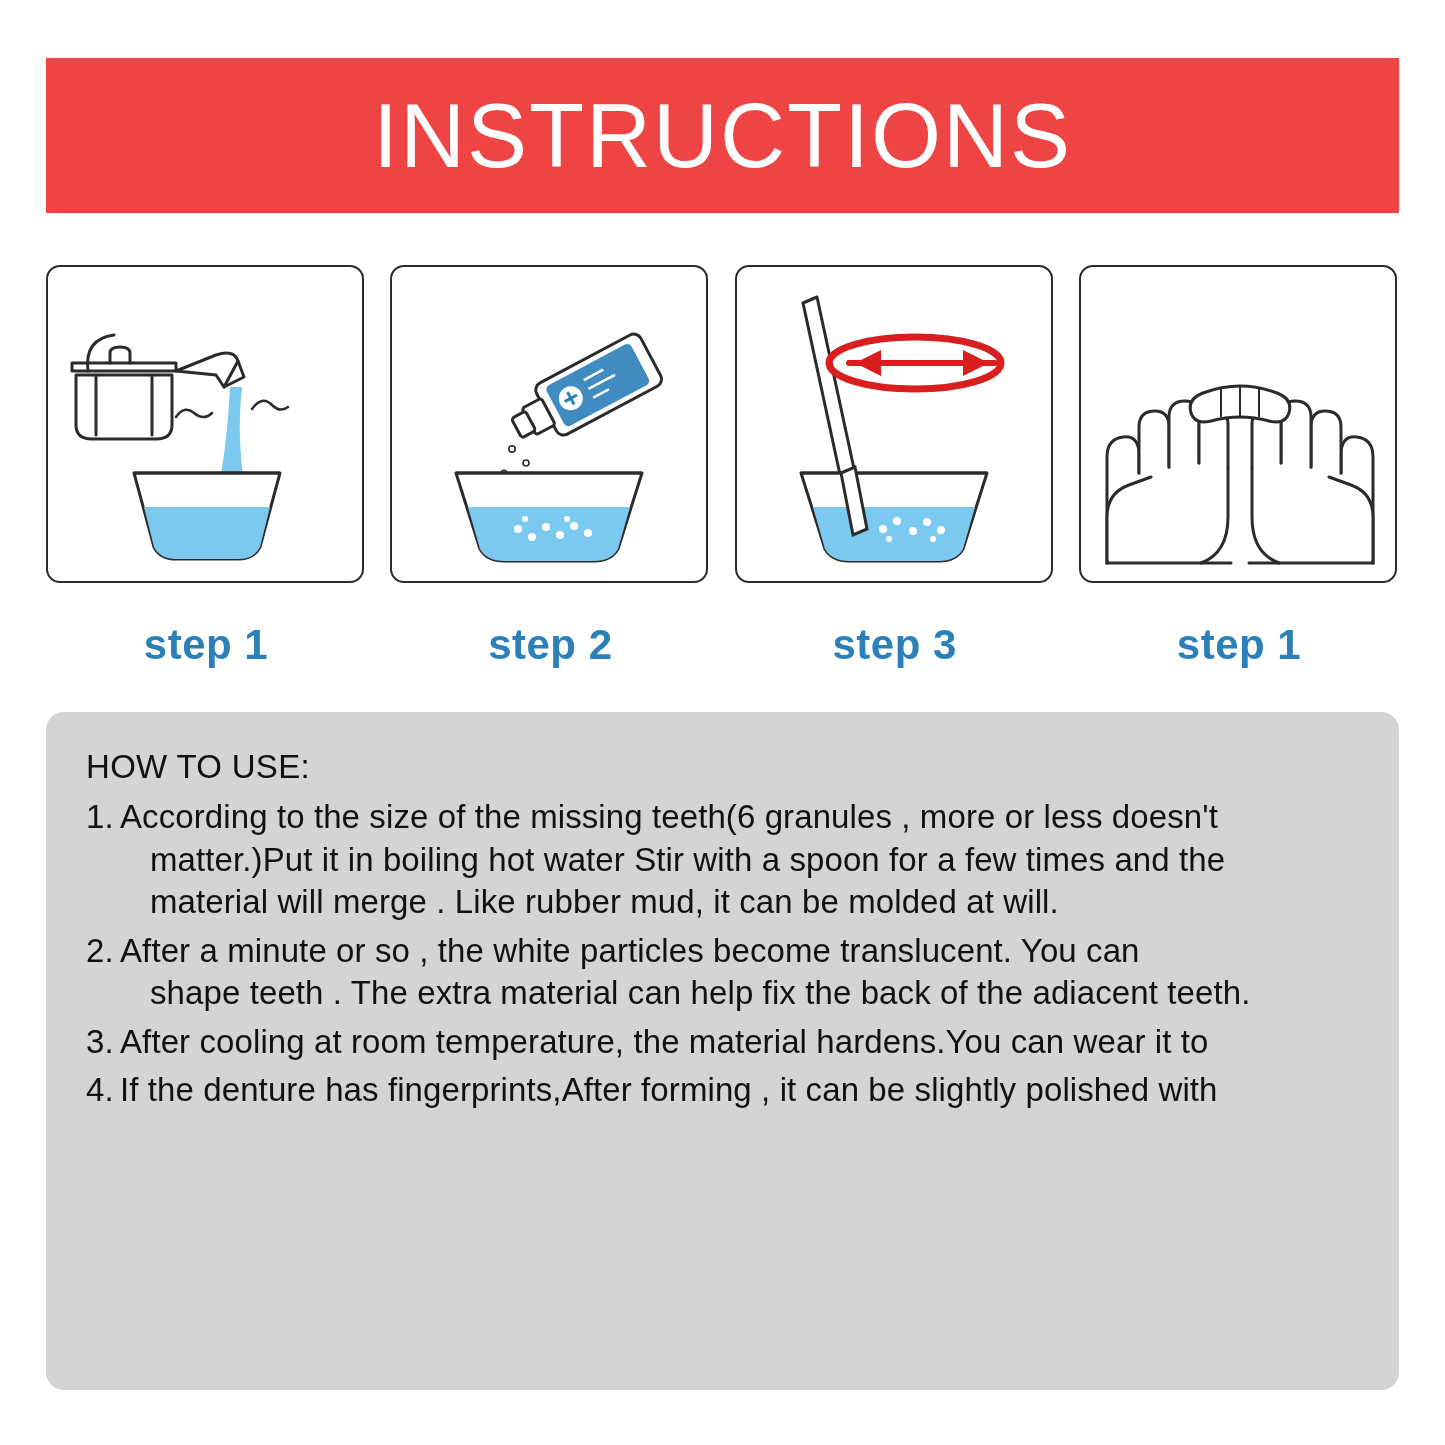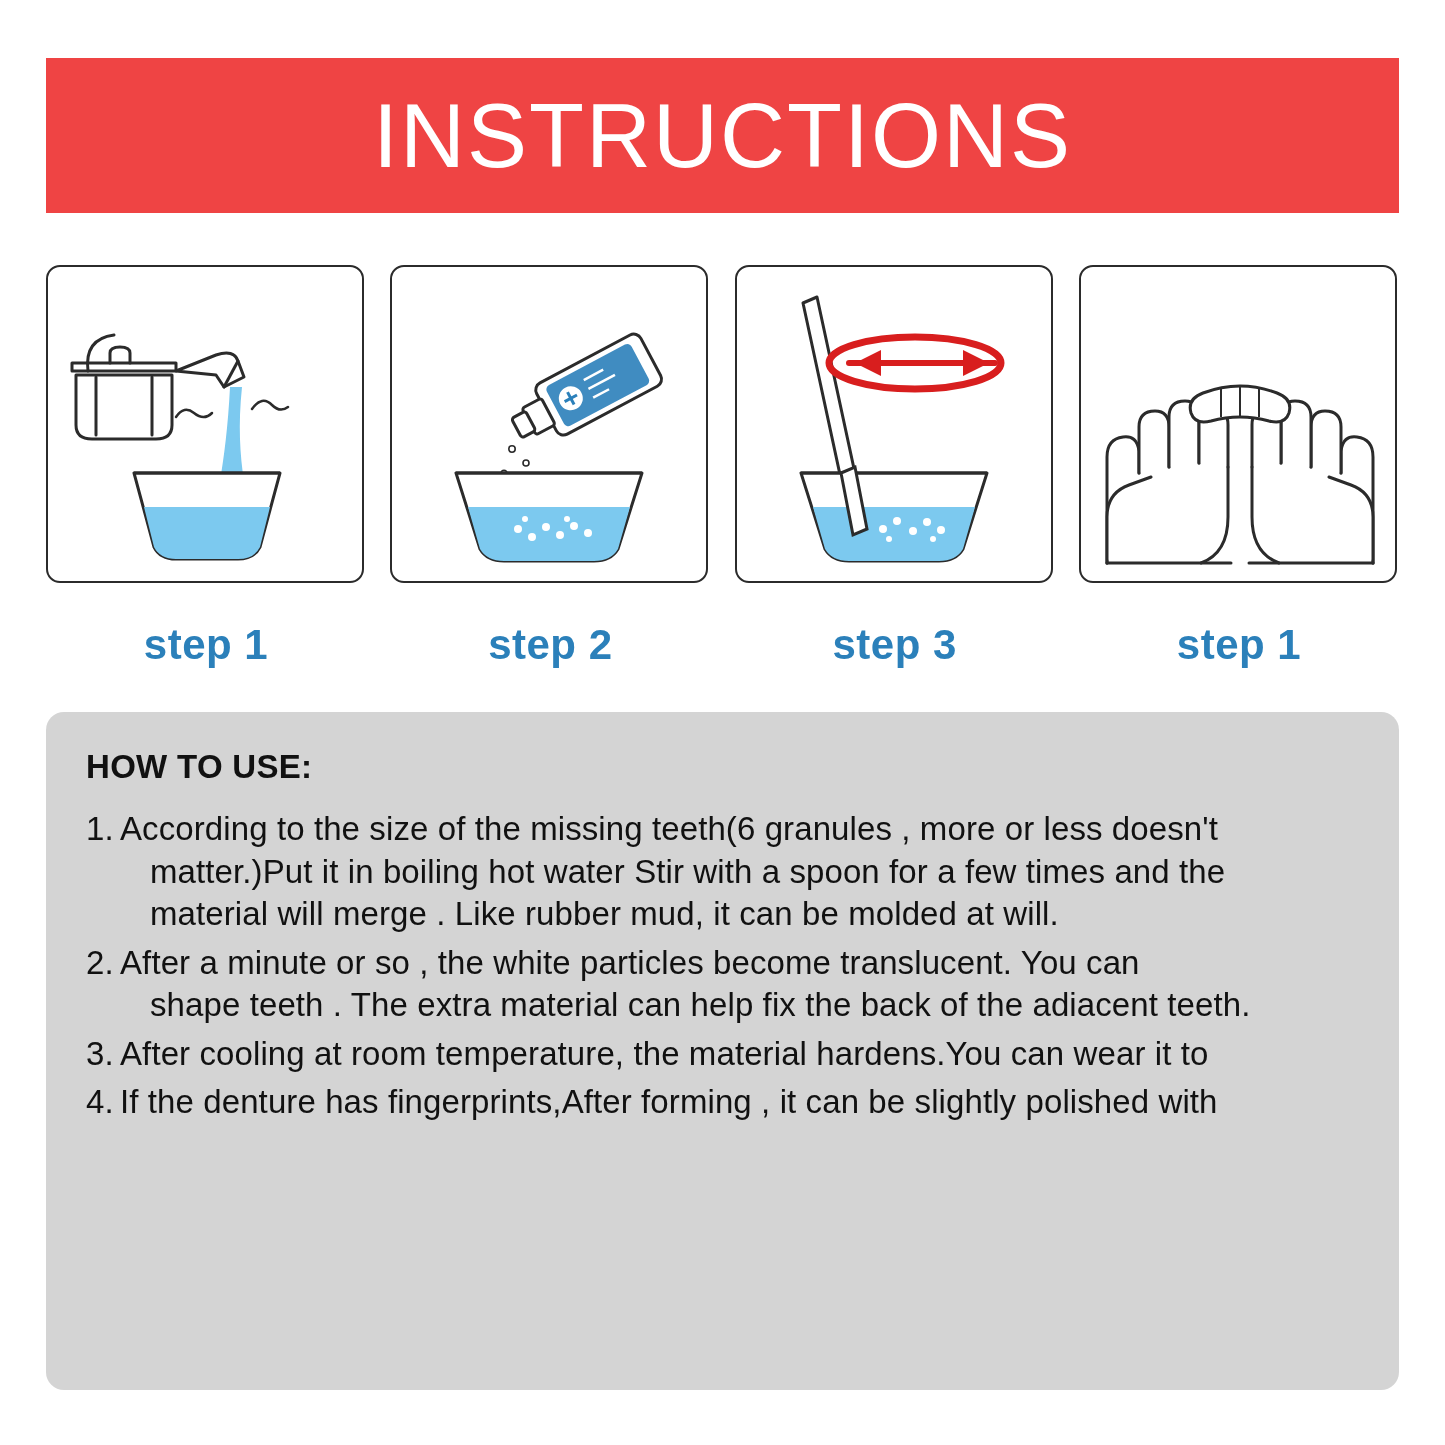--- a/index.html
+++ b/index.html
@@ -82,23 +82,22 @@
     width: 1353px;
     height: 678px;
     background: #d4d4d4;
     border-radius: 18px;
     box-sizing: border-box;
     padding: 36px 40px 20px 40px;
   }
   .howto-title {
     font-size: 33px;
     color: #111111;
-    margin-bottom: 22px;
+    margin-bottom: 10px;
     letter-spacing: 0.3px;
-    font-weight: bold;
   }
   .howto-list {
     margin: 0;
     padding: 0;
     list-style: none;
   }
   .howto-item {
     display: flex;
     font-size: 33px;
     line-height: 1.29;

